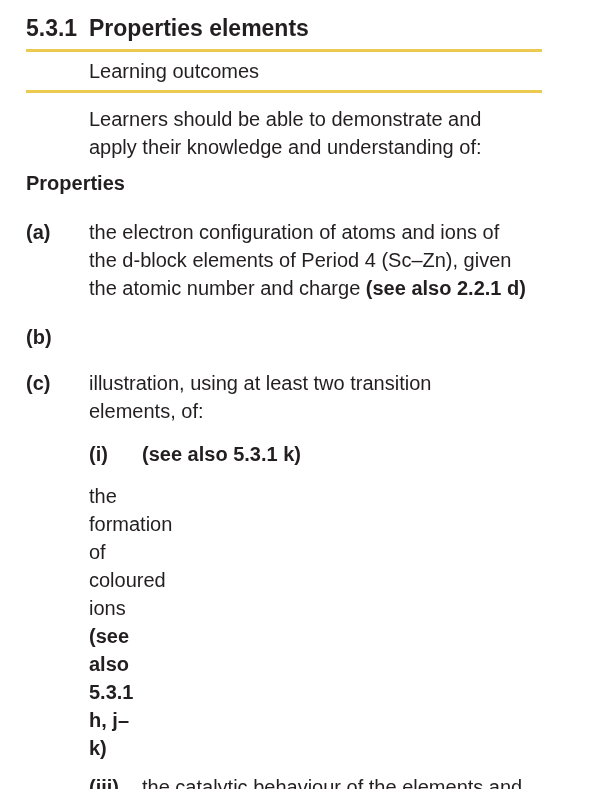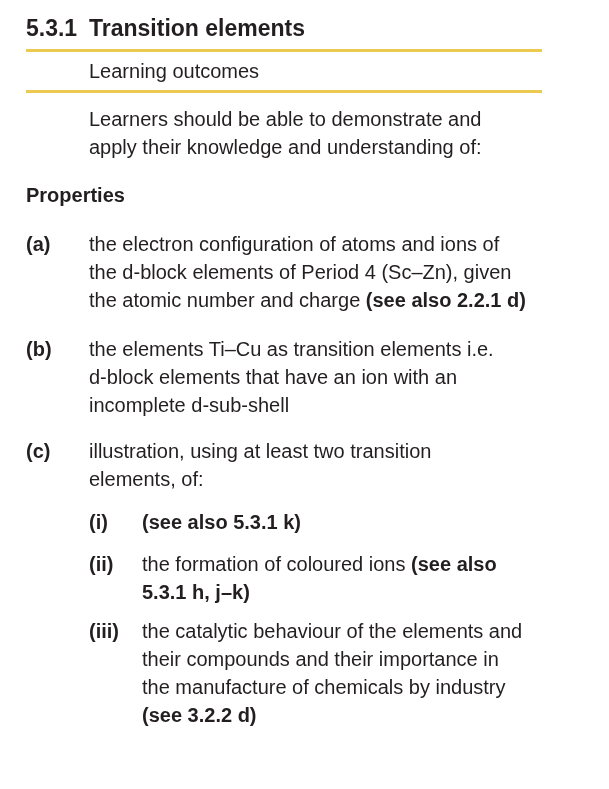--- a/index.html
+++ b/index.html
@@ -40,21 +40,21 @@
     font-size:20px;
     line-height:28px;
   }
   .intro{
     margin:12px 0 0 63px;
     font-size:20px;
     line-height:28px;
     white-space:pre-line;
   }
   .props-heading{
-    margin:20px 0 0 0;
+    margin:8px 0 0 0;
     font-weight:bold;
     font-size:20px;
     line-height:28px;
   }
   .item{
     display:grid;
     grid-template-columns:63px 1fr;
     font-size:20px;
     line-height:28px;
   }
@@ -74,21 +74,21 @@
   .sub-iii{margin-top:11px;}
   .b{font-weight:bold;}
 </style>
 </head>
 <body>
 
 <div class="page">
 
   <div class="title-row">
     <span class="num">5.3.1</span>
-    <span class="ttl">Transition elements</span>
+    <span class="ttl">Properties elements</span>
   </div>
 
   <div class="rule rule-top"></div>
 
   <div class="lo-heading">Learning outcomes</div>
 
   <div class="rule rule-mid"></div>
 
   <p class="intro">Learners should be able to demonstrate and
 apply their knowledge and understanding of:</p>
@@ -97,38 +97,34 @@
 
   <div class="item item-a">
     <span class="ilabel">(a)</span>
     <div class="itext"><span>the electron configuration of atoms and ions of
 the d-block elements of Period 4 (Sc–Zn), given
 the atomic number and charge </span><span class="b">(see also 2.2.1 d)</span></div>
   </div>
 
   <div class="item item-b">
     <span class="ilabel">(b)</span>
-    <div class="itext"><span>the elements Ti–Cu as transition elements i.e.
-d-block elements that have an ion with an
-incomplete d-sub-shell</span></div>
   </div>
 
   <div class="item item-c">
     <span class="ilabel">(c)</span>
     <div>
       <div class="itext"><span>illustration, using at least two transition
 elements, of:</span></div>
 
       <div class="sub sub-i">
         <span class="ilabel">(i)</span>
         <div class="itext"><span class="b">(see also 5.3.1 k)</span></div>
       </div>
 
       <div class="sub sub-ii">
-        <span class="ilabel">(ii)</span>
         <div class="itext"><span>the formation of coloured ions </span><span class="b">(see also
 5.3.1 h, j–k)</span></div>
       </div>
 
       <div class="sub sub-iii">
         <span class="ilabel">(iii)</span>
         <div class="itext"><span>the catalytic behaviour of the elements and
 their compounds and their importance in
 the manufacture of chemicals by industry
 </span><span class="b">(see 3.2.2 d)</span></div>

